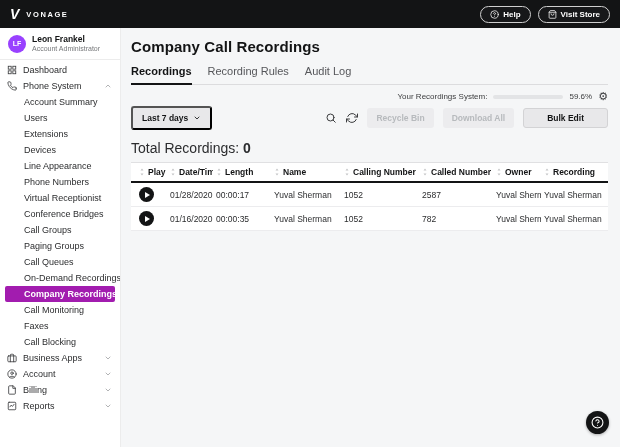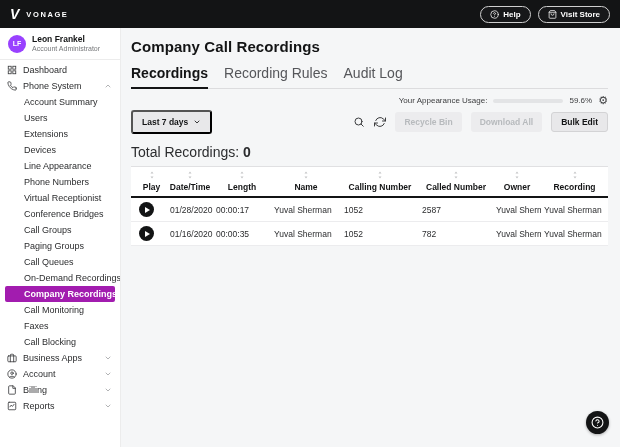--- a/index.html
+++ b/index.html
@@ -60,21 +60,21 @@
     background:#a21caf; color:#fff; font-weight:bold;
     margin:0 5px; padding-left:19px; border-radius:2px;
   }
 
   
   .content { flex:1; padding: 8px 12px 0 10px; position:relative; }
   .page-title { font-size: 15px; font-weight: bold; margin: 2px 0 10px; letter-spacing:.1px; }
 
   .tabs { display:flex; gap:16px; border-bottom:1px solid #dcdcde; }
   .tab {
-    font-size: 14px; color:#55565a; padding-bottom:6px; cursor:pointer;
+    font-size: 11px; color:#55565a; padding-bottom:6px; cursor:pointer;
     border-bottom:2.5px solid transparent; margin-bottom:-1px;
   }
   .tab.active { color:#131415; font-weight:bold; border-bottom-color:#131415; }
 
   .usage-row {
     display:flex; align-items:center; justify-content:flex-end; gap:6px;
     margin-top:5px; height:13px; font-size:8px; color:#3c3d3f;
   }
   .usage-track { width:70px; height:4px; border-radius:2px; background:#e3e4e6; overflow:hidden; }
   .usage-fill { height:100%; border-radius:2px; background:#10c06e; }
@@ -84,33 +84,33 @@
   .date-filter {
     display:flex; align-items:center; gap:5px; background:#e8e8ea; border-radius:3px;
     font-size:8.5px; font-weight:bold; padding:5px 9px; cursor:pointer; color:#131415;
   }
   .controls-right { display:flex; align-items:center; gap:9px; }
   .icon-btn { color:#3c3d3f; cursor:pointer; display:flex; }
   .ctl-btn {
     font-size:8.5px; font-weight:bold; border-radius:3px; padding:5px 9px;
     background:#ececee; color:#b7babd; border:none; cursor:default;
   }
-  .ctl-btn.enabled { color:#131415; background:#e8e8ea; border:1px solid #d3d3d5; cursor:pointer; padding:4px 9px; }
+  .ctl-btn.enabled { color:#131415; background:#e8e8ea; border:1px solid #d3d3d5; cursor:pointer; padding:4px 23px; }
 
   .total-row { margin:10px 0 6px; font-size:14px; color:#2b2c2e; }
   .total-row b { font-weight:bold; }
 
   
   table { width:100%; border-collapse:collapse; table-layout:fixed; background:#fff; }
   thead th {
     font-size:8.5px; font-weight:bold; text-align:left; color:#131415;
     padding:4px 3px; border-top:1px solid #e0e0e2; border-bottom:2px solid #131415;
     background:#fff; white-space:nowrap; overflow:hidden; cursor:pointer;
   }
-  thead th .hwrap { display:flex; align-items:center; gap:3px;flex-direction:column; }
+  thead th .hwrap { display:flex; align-items:center; gap:3px; }
   .sort-ic { color:#c3c4c6; flex-shrink:0; }
   tbody td {
     font-size:8.5px; color:#2b2c2e; padding:4px 3px; height:24px;
     border-bottom:1px solid #ececee; background:#fff; white-space:nowrap; overflow:hidden;
   }
   td.play-cell, th.play-col { padding-left:8px; }
   .play {
     width:15px; height:15px; border-radius:50%; background:#131415;
     display:flex; align-items:center; justify-content:center; cursor:pointer;
   }
@@ -278,21 +278,21 @@
   <main class="content">
     <h1 class="page-title">Company Call Recordings</h1>
 
     <div class="tabs">
       <div class="tab active">Recordings</div>
       <div class="tab">Recording Rules</div>
       <div class="tab">Audit Log</div>
     </div>
 
     <div class="usage-row">
-      <span>Your Appearance Usage:</span>
+      <span>Your Recordings System:</span>
       <span class="usage-track">
         <span class="usage-fill" style="width: 59.6%; background: rgb(16, 192, 110);"></span>
       </span>
       <span>59.6%</span>
       <span class="gear">⚙</span>
     </div>
 
     <div class="controls-row">
       <button class="date-filter">
         <span>Last 7 days</span>

